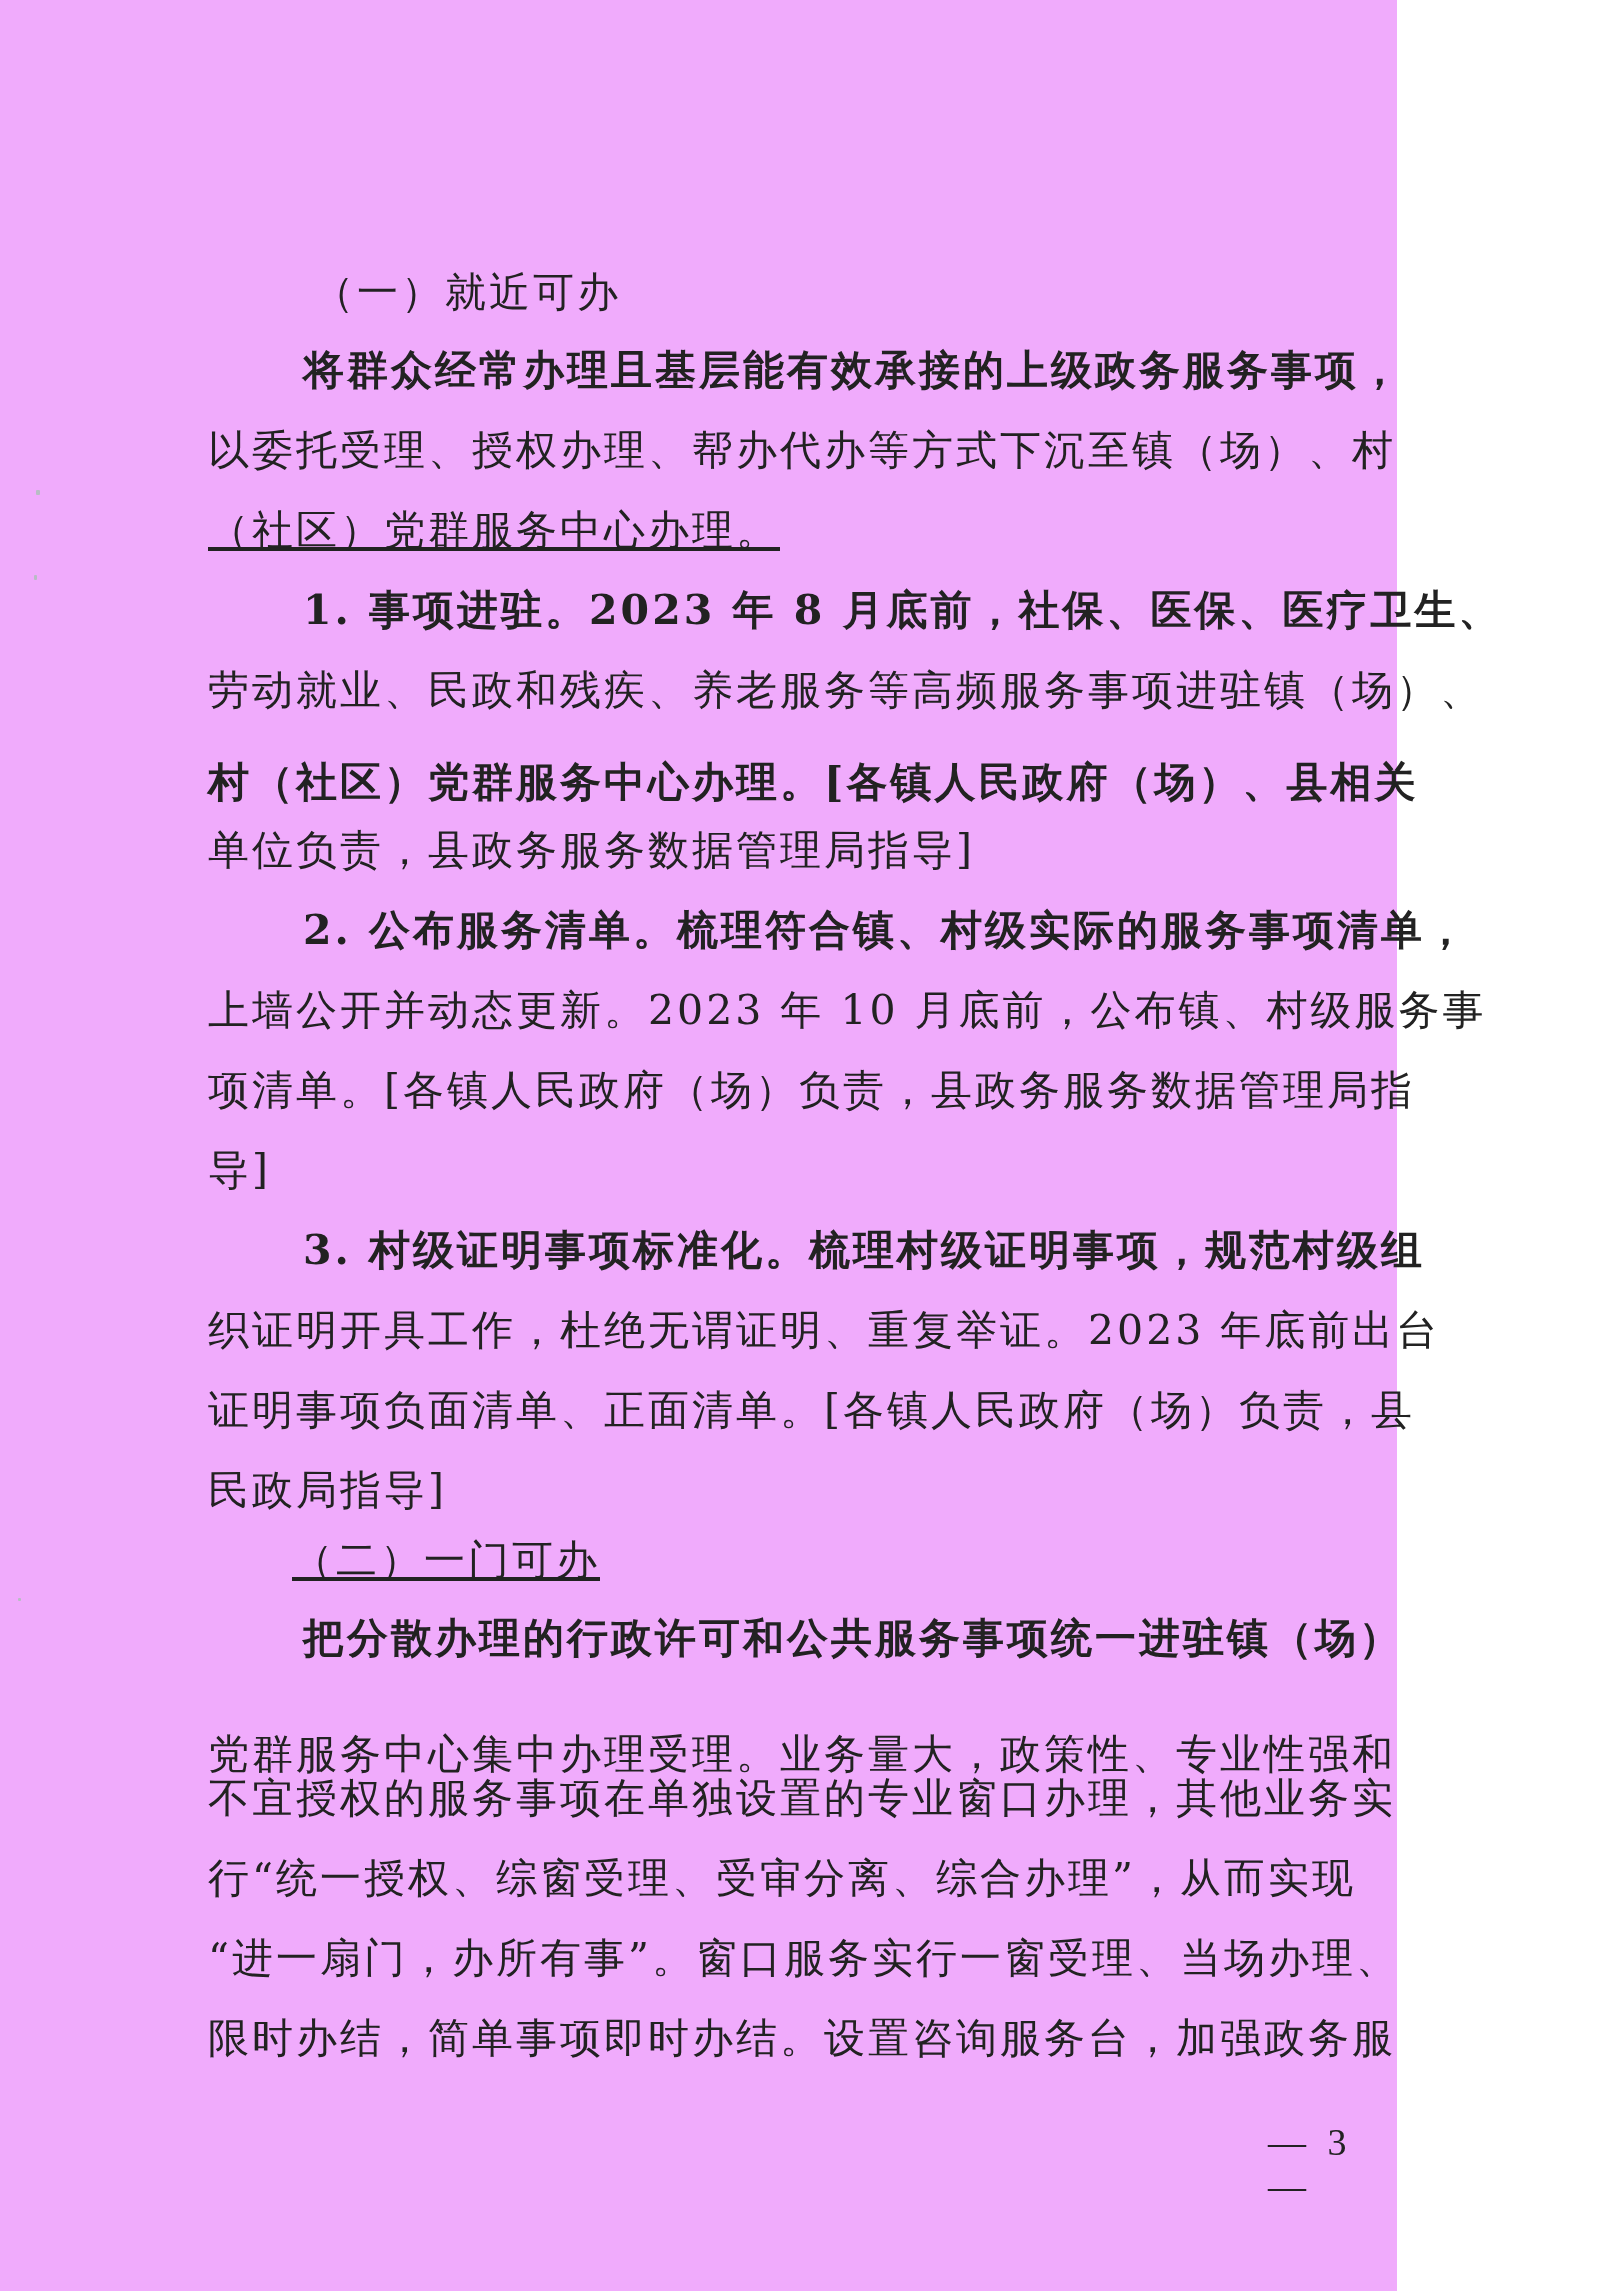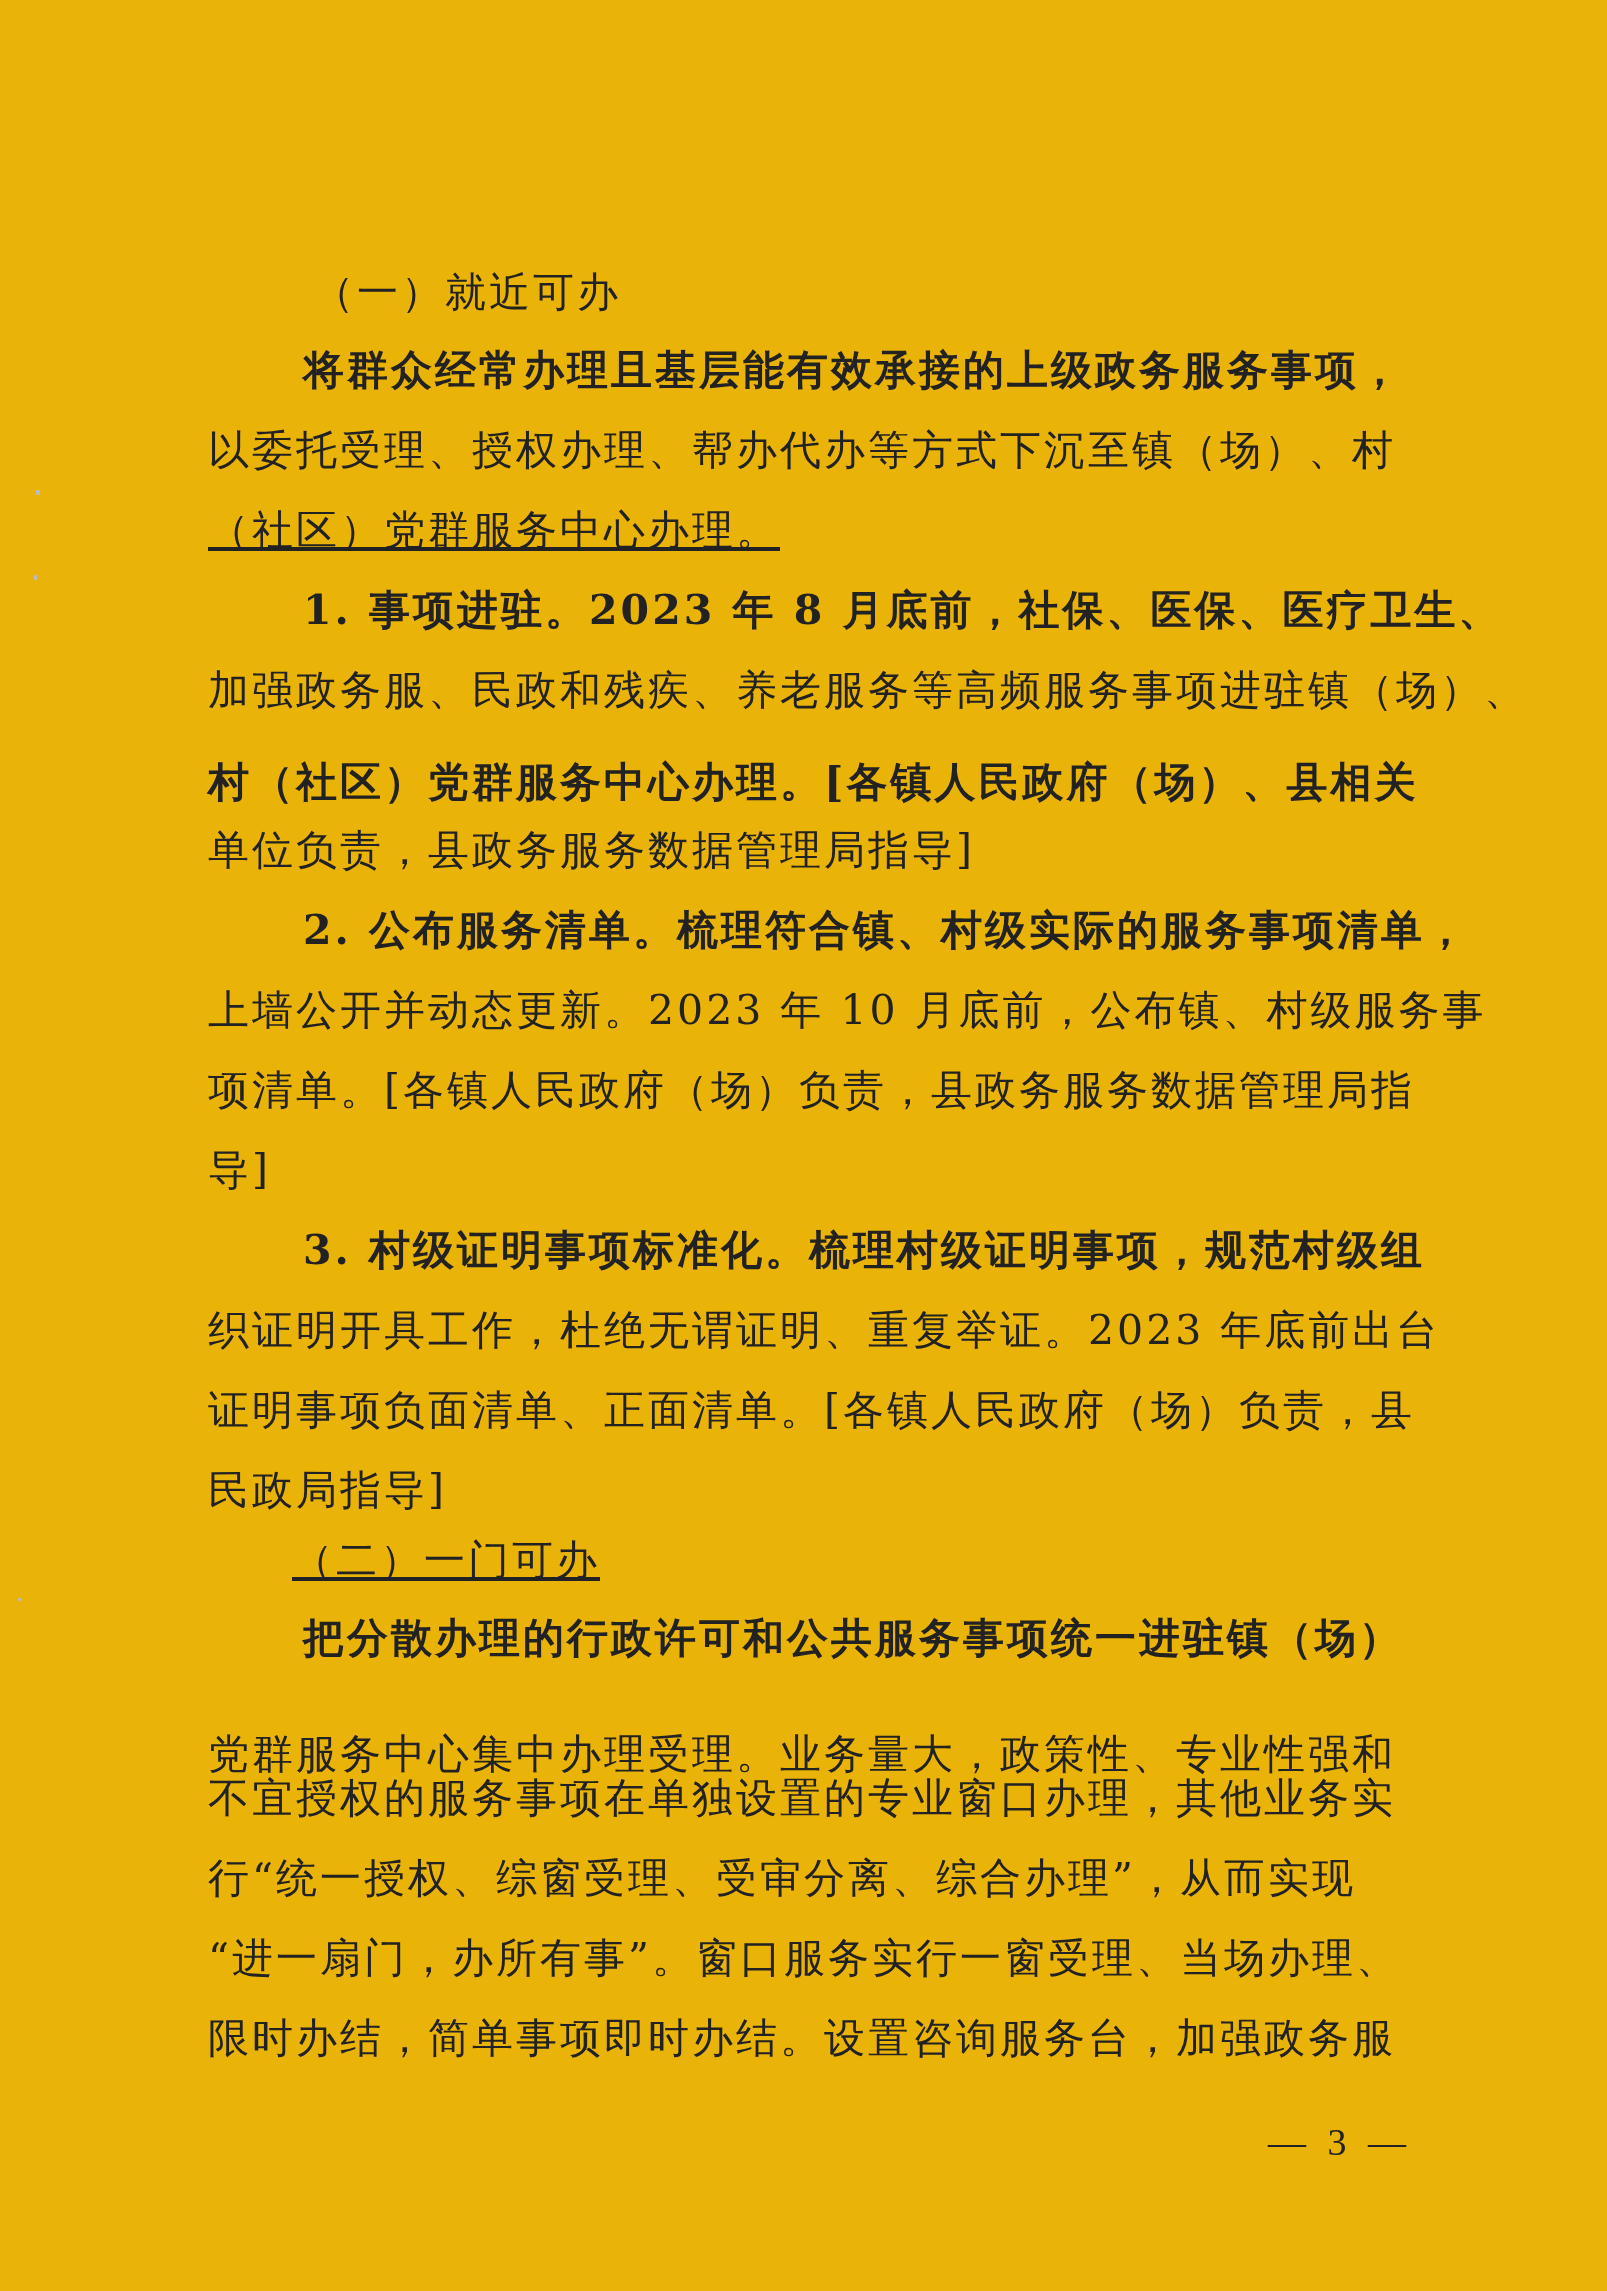--- a/index.html
+++ b/index.html
@@ -11,23 +11,24 @@
       width: 1607px;
       height: 2291px;
       position: relative;
       overflow: hidden;
       font-family: "DejaVu Serif", "Liberation Serif", serif;
       color: #1a1a1a;
     }
     .page {
       position: absolute;
       left: 0; top: 0;
-      width: 1607px;
+      width: 1361px;
       height: 2291px;
-      background: #eab308;
+      background: #f0abfc;
+      padding-left: 36px;
     }
     .content {
       position: absolute;
       left: 208px;
       top: 252px;
       width: 1215px;
     }
     .line {
       position: absolute;
       left: 0;
@@ -66,21 +67,21 @@
 
   <div class="content">
 
     <div class="line heading-indent" style="top:0px;">（一）就近可办</div>
 
     <div class="line indent" style="top:78px;">将群众经常办理且基层能有效承接的上级政务服务事项，</div>
     <div class="line" style="top:158px;">以委托受理、授权办理、帮办代办等方式下沉至镇（场）、村</div>
     <div class="line" style="top:238px;text-decoration:underline;">（社区）党群服务中心办理。</div>
 
     <div class="line indent" style="top:318px;">1. 事项进驻。2023 年 8 月底前，社保、医保、医疗卫生、</div>
-    <div class="line" style="top:398px;">加强政务服、民政和残疾、养老服务等高频服务事项进驻镇（场）、</div>
+    <div class="line" style="top:398px;">劳动就业、民政和残疾、养老服务等高频服务事项进驻镇（场）、</div>
     <div class="line" style="top:490px;font-weight:bold;">村（社区）党群服务中心办理。[各镇人民政府（场）、县相关</div>
     <div class="line" style="top:558px;">单位负责，县政务服务数据管理局指导]</div>
 
     <div class="line indent" style="top:638px;">2. 公布服务清单。梳理符合镇、村级实际的服务事项清单，</div>
     <div class="line" style="top:718px;">上墙公开并动态更新。2023 年 10 月底前，公布镇、村级服务事</div>
     <div class="line" style="top:798px;">项清单。[各镇人民政府（场）负责，县政务服务数据管理局指</div>
     <div class="line" style="top:878px;">导]</div>
 
     <div class="line indent" style="top:958px;">3. 村级证明事项标准化。梳理村级证明事项，规范村级组</div>
     <div class="line" style="top:1038px;">织证明开具工作，杜绝无谓证明、重复举证。2023 年底前出台</div>

